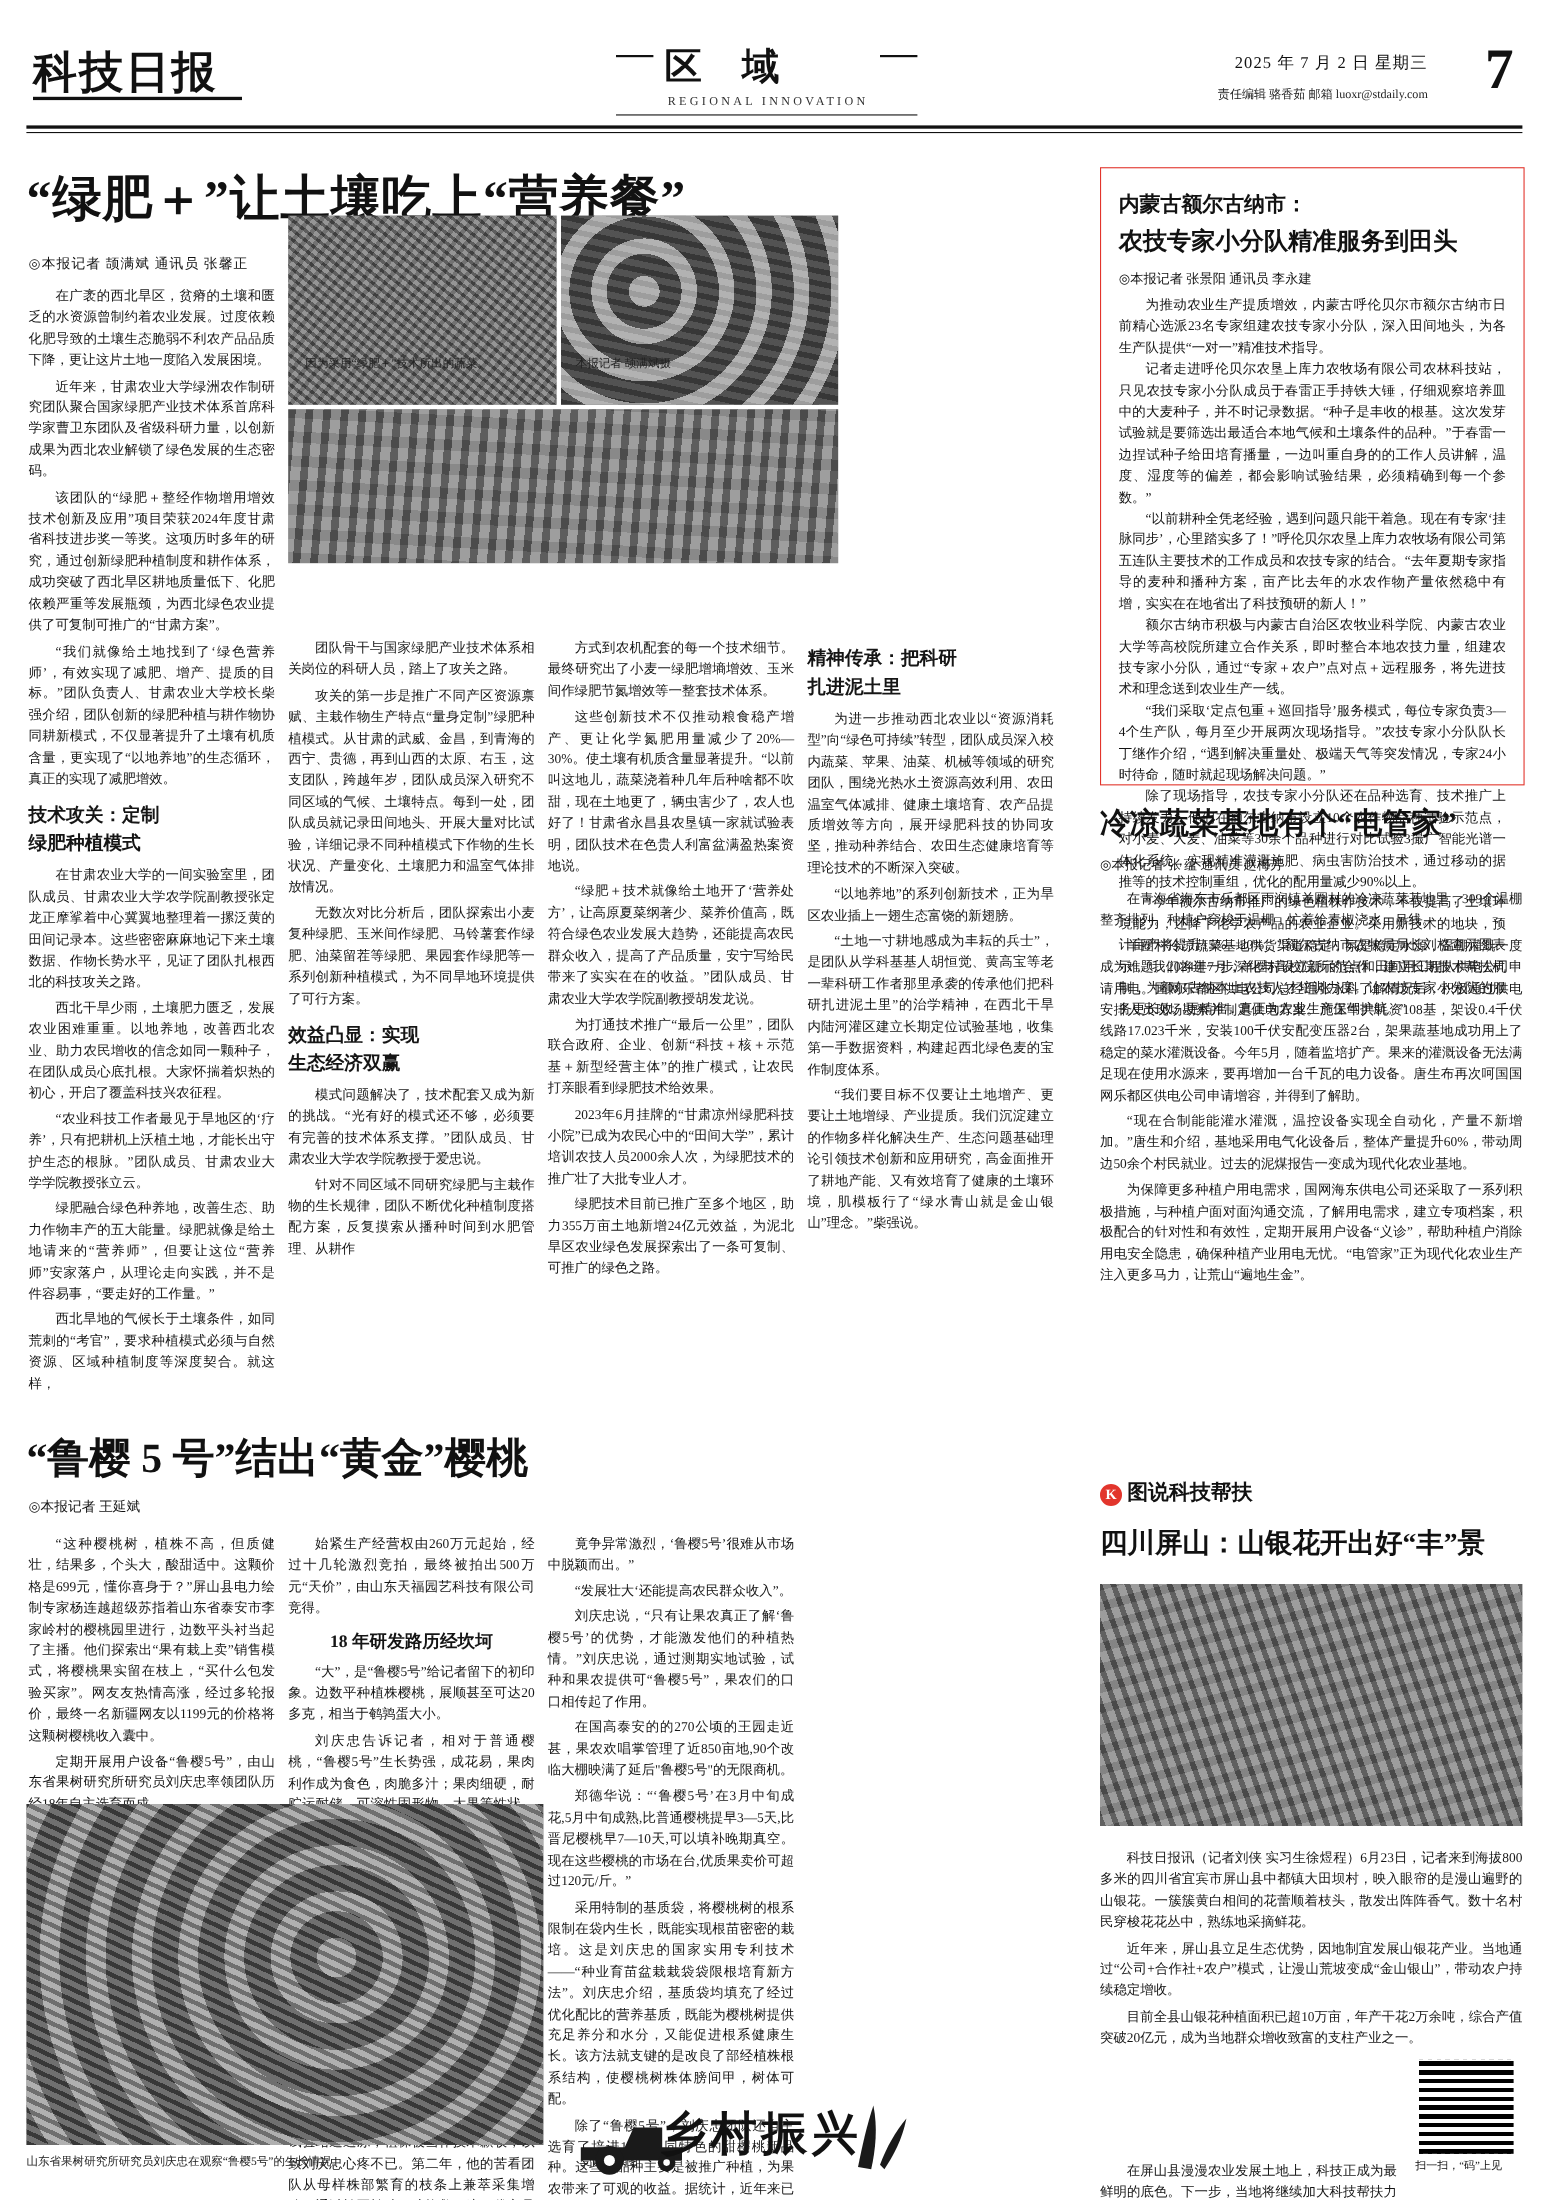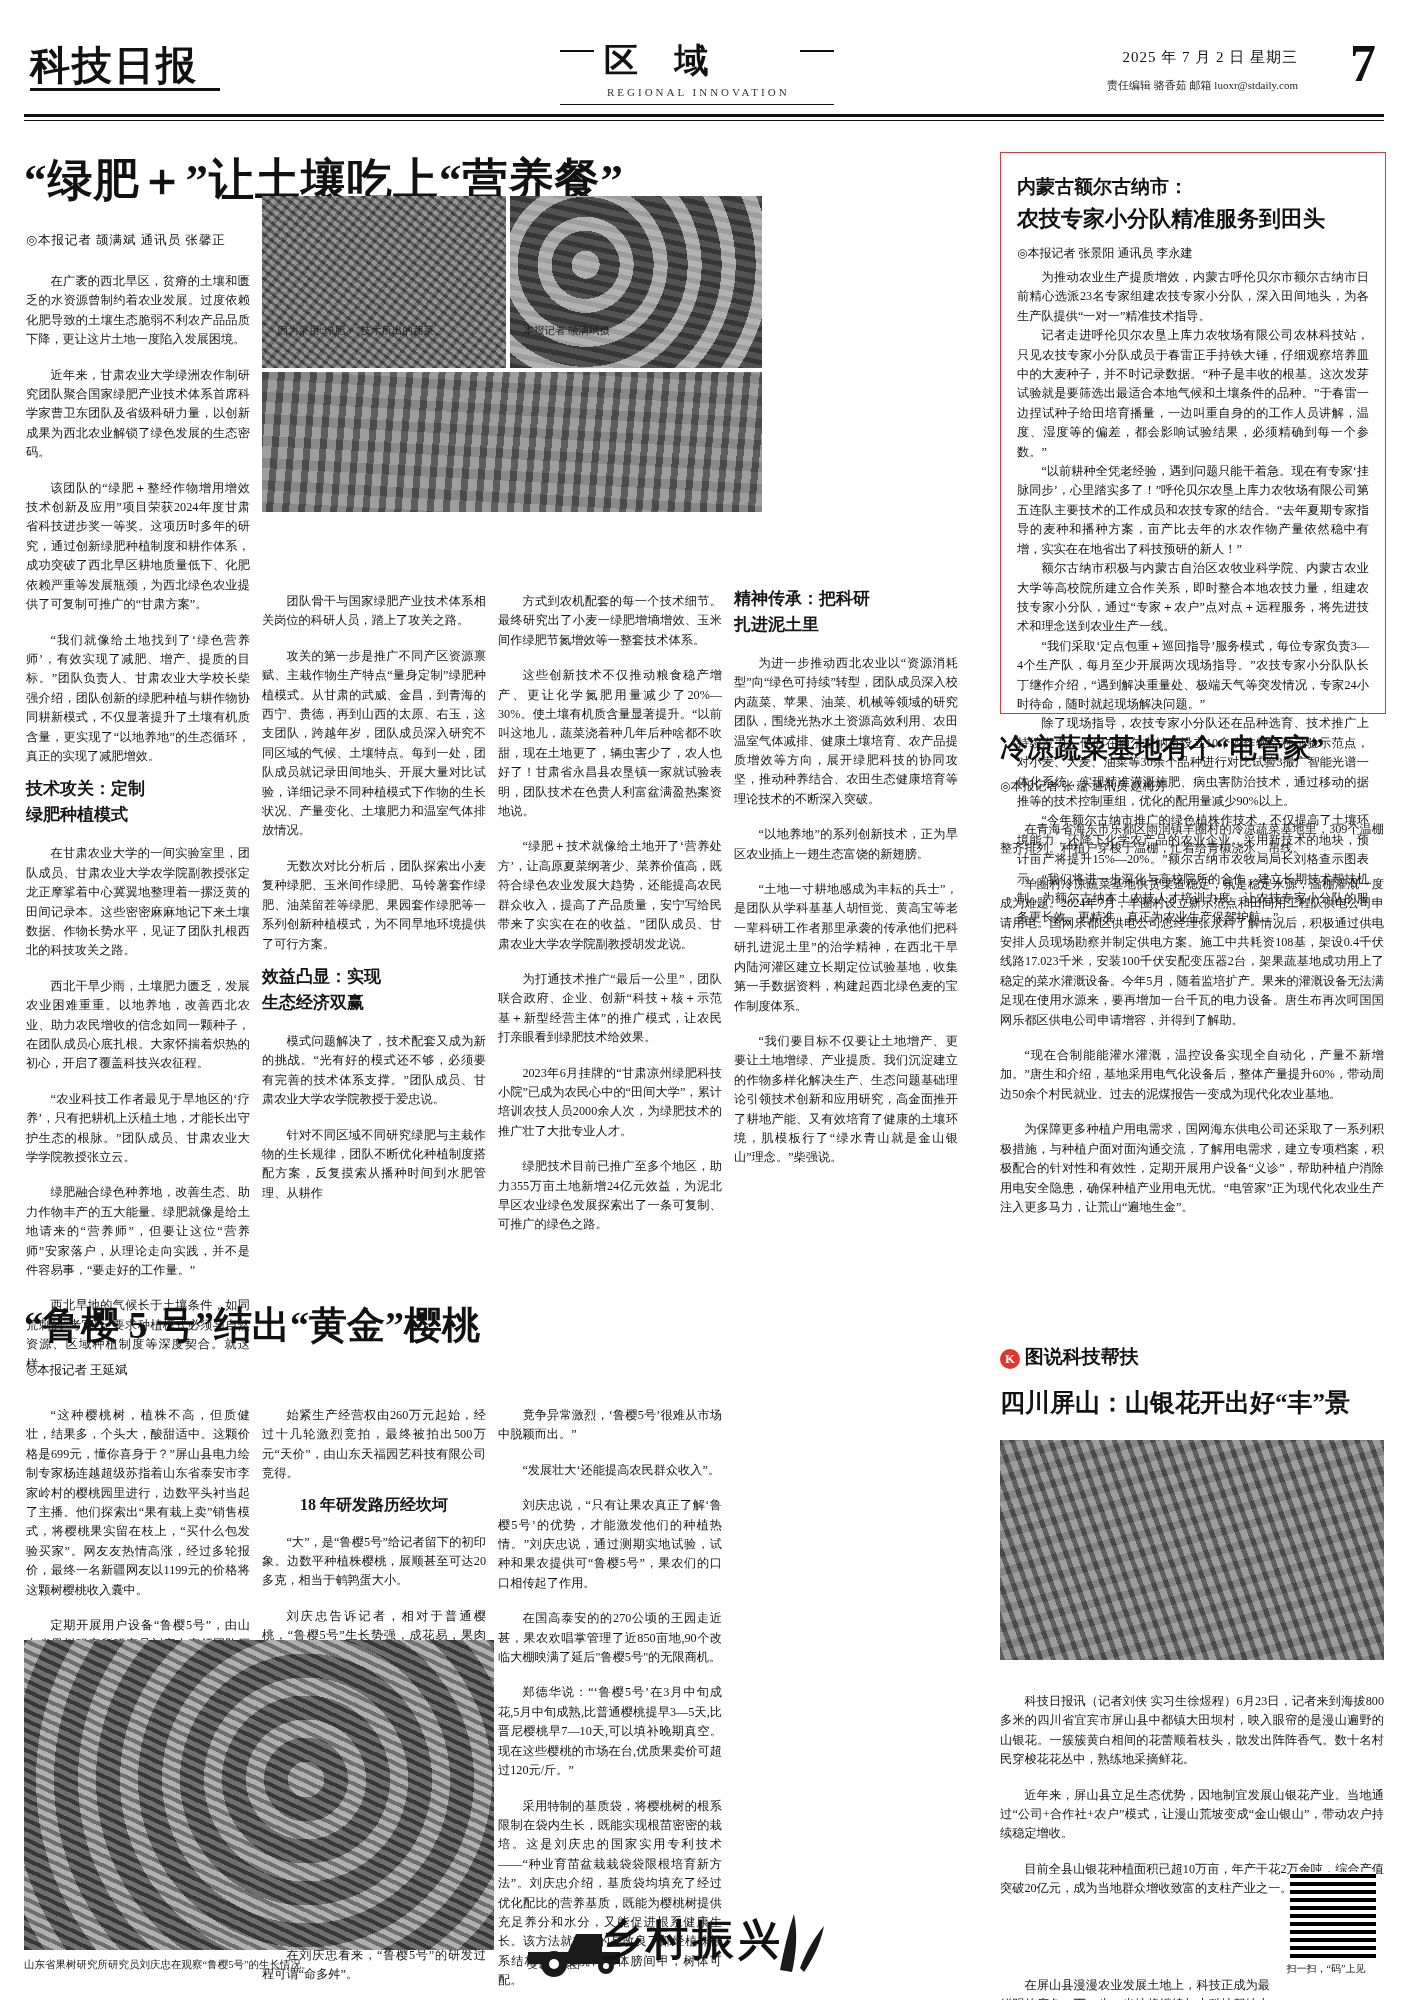--- a/index.html
+++ b/index.html
@@ -46,21 +46,21 @@
       repeating-linear-gradient(12deg, rgba(0,0,0,.2) 0 5px, rgba(255,255,255,.12) 5px 11px);}
   .ph.c .tex{background:
       repeating-linear-gradient(95deg, rgba(0,0,0,.3) 0 7px, rgba(255,255,255,.2) 7px 16px),
       repeating-linear-gradient(3deg, rgba(0,0,0,.12) 0 10px, rgba(255,255,255,.08) 10px 22px);}
   .cap-c{position:absolute;left:226px;top:324px;width:270px;font-size:10.5px;text-align:center;color:#222;}
   .cap-credit{position:absolute;left:420px;top:324px;width:190px;font-size:10.5px;text-align:right;color:#222;}
 
   
   .col{position:absolute;font-size:12.2px;line-height:19.4px;text-align:justify;color:#151515;
        font-family:"Liberation Serif","DejaVu Serif",serif;}
-  .col p{margin:16px 0 1px 0;text-indent:2em;}
+  .col p{margin:4px 0 1px 0;text-indent:2em;}
   .sub-h{font-size:17px;font-weight:bold;text-align:left;line-height:26px;margin:10px 0 6px;}
   .sub-h2{font-size:16px;font-weight:bold;text-align:center;line-height:25px;margin:8px 0 6px;}
 
   
   .boxed{position:absolute;left:1000px;top:152px;width:384px;height:560px;border:1.5px solid #e2352c;}
   .boxed .inner{padding:18px 16px 0 16px;}
   .bx-h{font-size:22px;font-weight:bold;line-height:32px;}
   .bx-h .l1{display:block;font-size:19px;}
   .bx-by{font-size:12px;margin:10px 0 6px;}
   .bx-body{font-size:12.2px;line-height:19.4px;text-align:justify;}

